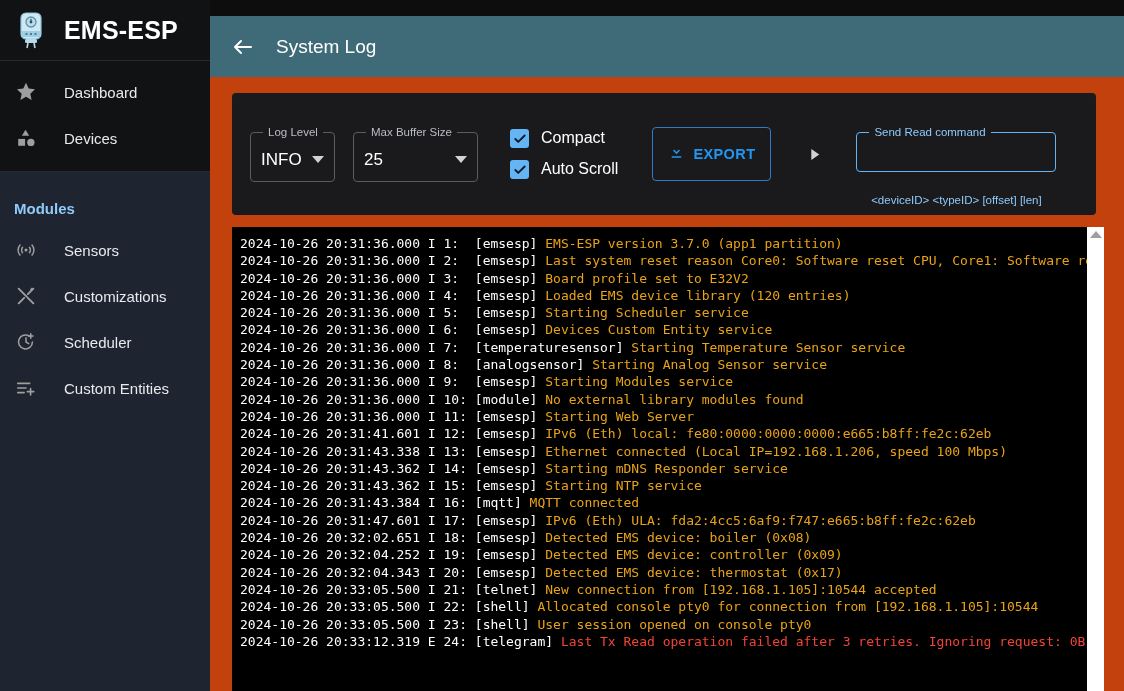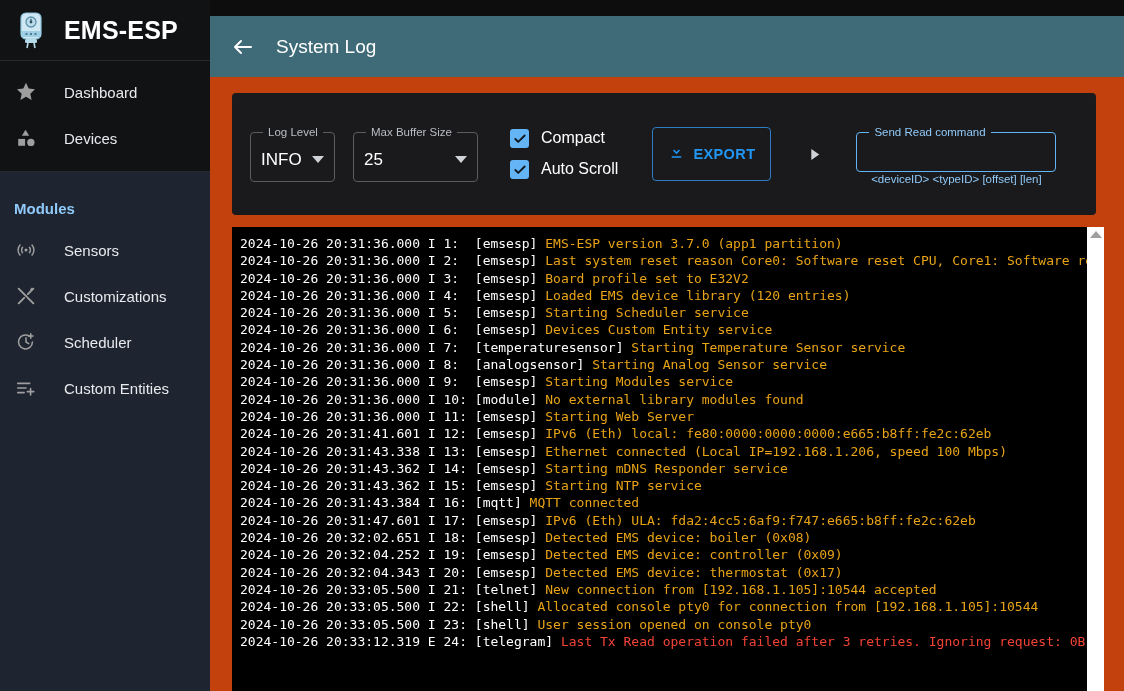--- a/index.html
+++ b/index.html
@@ -77,21 +77,21 @@
     display: flex; align-items: center; gap: 8px; padding: 0 15px;
     color: #2196f3; font-size: 14.5px; font-weight: bold; letter-spacing: .4px;
     cursor: pointer; margin-left: 16px; background: transparent;
   }
   .play-icon { margin-left: 16px; color: #cfd2d6; display: flex; align-items: center; }
 
   .f-cmd { margin-left: 14px; position: relative; }
   .f-cmd fieldset { border-color: #64b5f6; width: 200px; height: 46px; }
   .f-cmd legend { color: #90caf9; font-size: 11.5px; }
   .cmd-input { background: transparent; border: 0; outline: none; color: #fff; font-size: 15px; width: 100%; }
-  .cmd-help { position: absolute; top: 47px; left: 0; width: 200px; text-align: center; color: #90caf9; font-size: 11.5px; white-space: nowrap; }
+  .cmd-help { position: absolute; top: 68px; left: 0; width: 200px; text-align: center; color: #90caf9; font-size: 11.5px; white-space: nowrap; }
 
   
   .logwrap {
     flex: 1 1 auto; margin: 12px 0 0 14px; display: flex; min-height: 0; background: #000;
   }
   .logpanel {
     flex: 1 1 auto; background: #000000; overflow: hidden;
     padding: 8px 0 0 8px; min-width: 0;
   }
   .logline {

